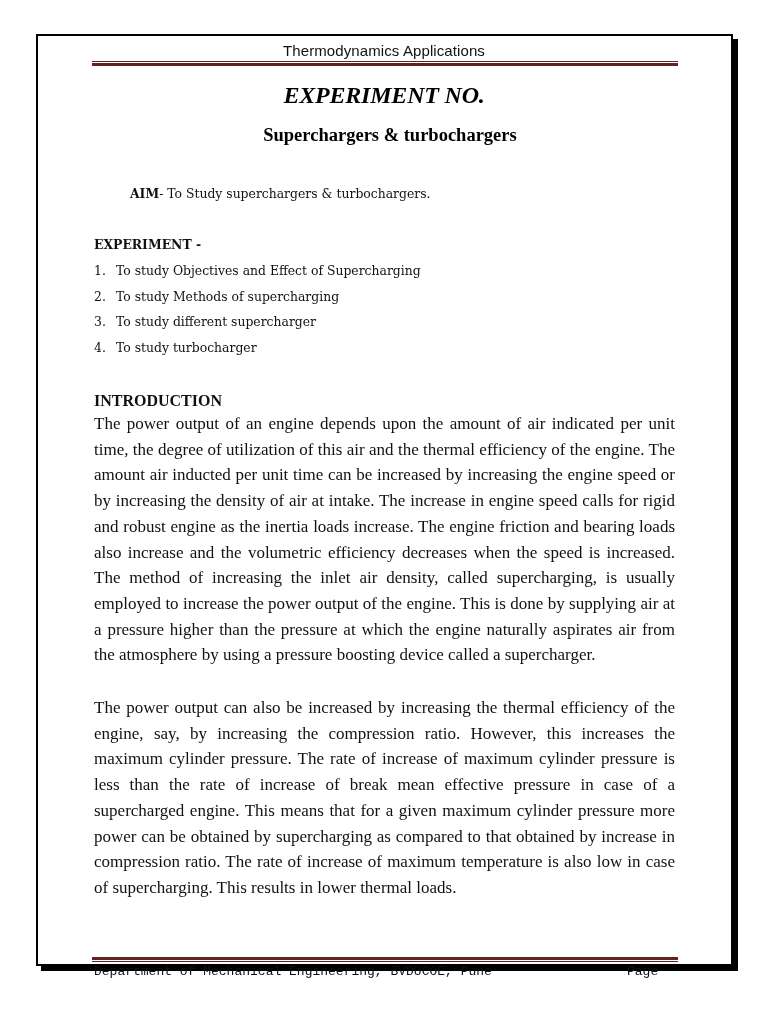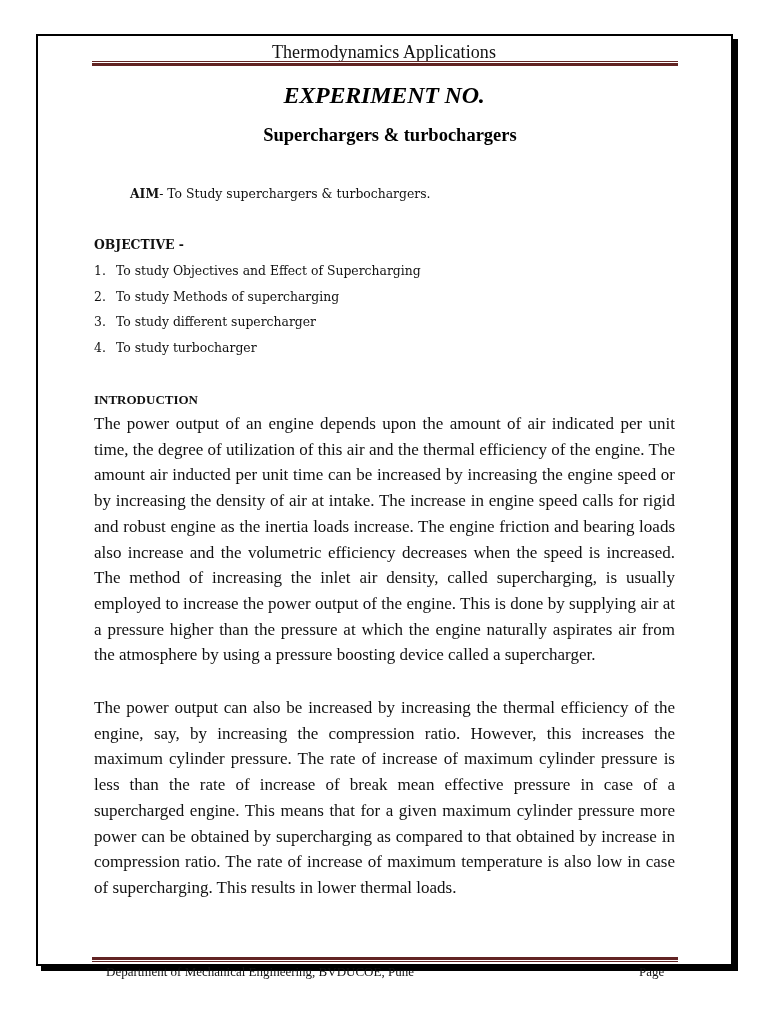--- a/index.html
+++ b/index.html
@@ -8,22 +8,22 @@
       position: absolute;
       left: 36px; top: 34px;
       width: 693px; height: 928px;
       border: 2px solid #000;
       box-shadow: 5px 5px 0 0 #000;
       background: #fff;
     }
     .header-text {
       position: absolute; left: 0; right: 0; top: 42px;
       text-align: center;
-      font-family: Liberation Serif, serif;
-      font-size: 18px; color: #111;
+      font-family: Liberation Sans, sans-serif;
+      font-size: 15px; color: #111;
       letter-spacing: 0.1px;
     }
     .rule { position: absolute; left: 92px; width: 586px; }
     .rule .thin { height: 1px; background: #622423; }
     .rule .thick { height: 3px; background: #622423; }
     .rule .gap { height: 1px; }
     .header-rule { top: 61px; }
     .footer-rule { top: 957px; }
     .title {
       position: absolute; left: 0; right: 0; top: 82px;
@@ -43,33 +43,33 @@
       position: absolute; left: 94px; width: 581px;
       font-family: "DejaVu Serif", serif;
       font-size: 12.4px; color: #111;
     }
     .aim { top: 186px; margin-left: 36px; }
     .aim b { font-weight: bold; }
     .objective-heading { top: 237px; font-weight: bold; }
     .obj-list { top: 263px; margin: 0; padding: 0; list-style: none; }
     .obj-list li { height: 25.7px; line-height: 16px; display: flex; }
     .obj-num { width: 22px; }
-    .intro-heading { top: 392px; font-weight: bold; font-family: "Liberation Serif", serif; font-size: 13px; }
+    .intro-heading { top: 392px; font-weight: bold; font-family: "Liberation Serif", serif; font-size: 16px; }
     .para {
       text-align: justify;
       line-height: 25.7px;
       font-family: "Liberation Serif", serif;
       font-size: 17px;
     }
     .para1 { top: 411px; }
     .para2 { top: 695px; }
     .footer-text {
       position: absolute; top: 964px;
-      font-family: Liberation Serif, serif;
-      font-size: 13px; color: #111; margin-left: 12px;
+      font-family: Liberation Mono, monospace;
+      font-size: 13px; color: #111;
     }
     .footer-left { left: 94px; }
     .footer-right { left: 627px; }
   </style>
 </head>
 <body>
 
 <div class="page-frame"></div>
 
 <div class="header-text">Thermodynamics Applications</div>
@@ -79,21 +79,21 @@
     <div class="thick"></div>
 </div>
 
 <div class="title">EXPERIMENT NO.</div>
 <div class="subtitle">Superchargers &amp; turbochargers</div>
 
 <div class="content aim">
   <b>AIM</b><span>- To Study superchargers &amp; turbochargers.</span>
 </div>
 
-<div class="content objective-heading">OBJECTIVE -</div>
+<div class="content objective-heading">EXPERIMENT -</div>
 
 <ul class="content obj-list">
   <li>
       <span class="obj-num">1.</span>
       <span>To study Objectives and Effect of Supercharging</span>
     </li>
   <li>
       <span class="obj-num">2.</span>
       <span>To study Methods of supercharging</span>
     </li>

